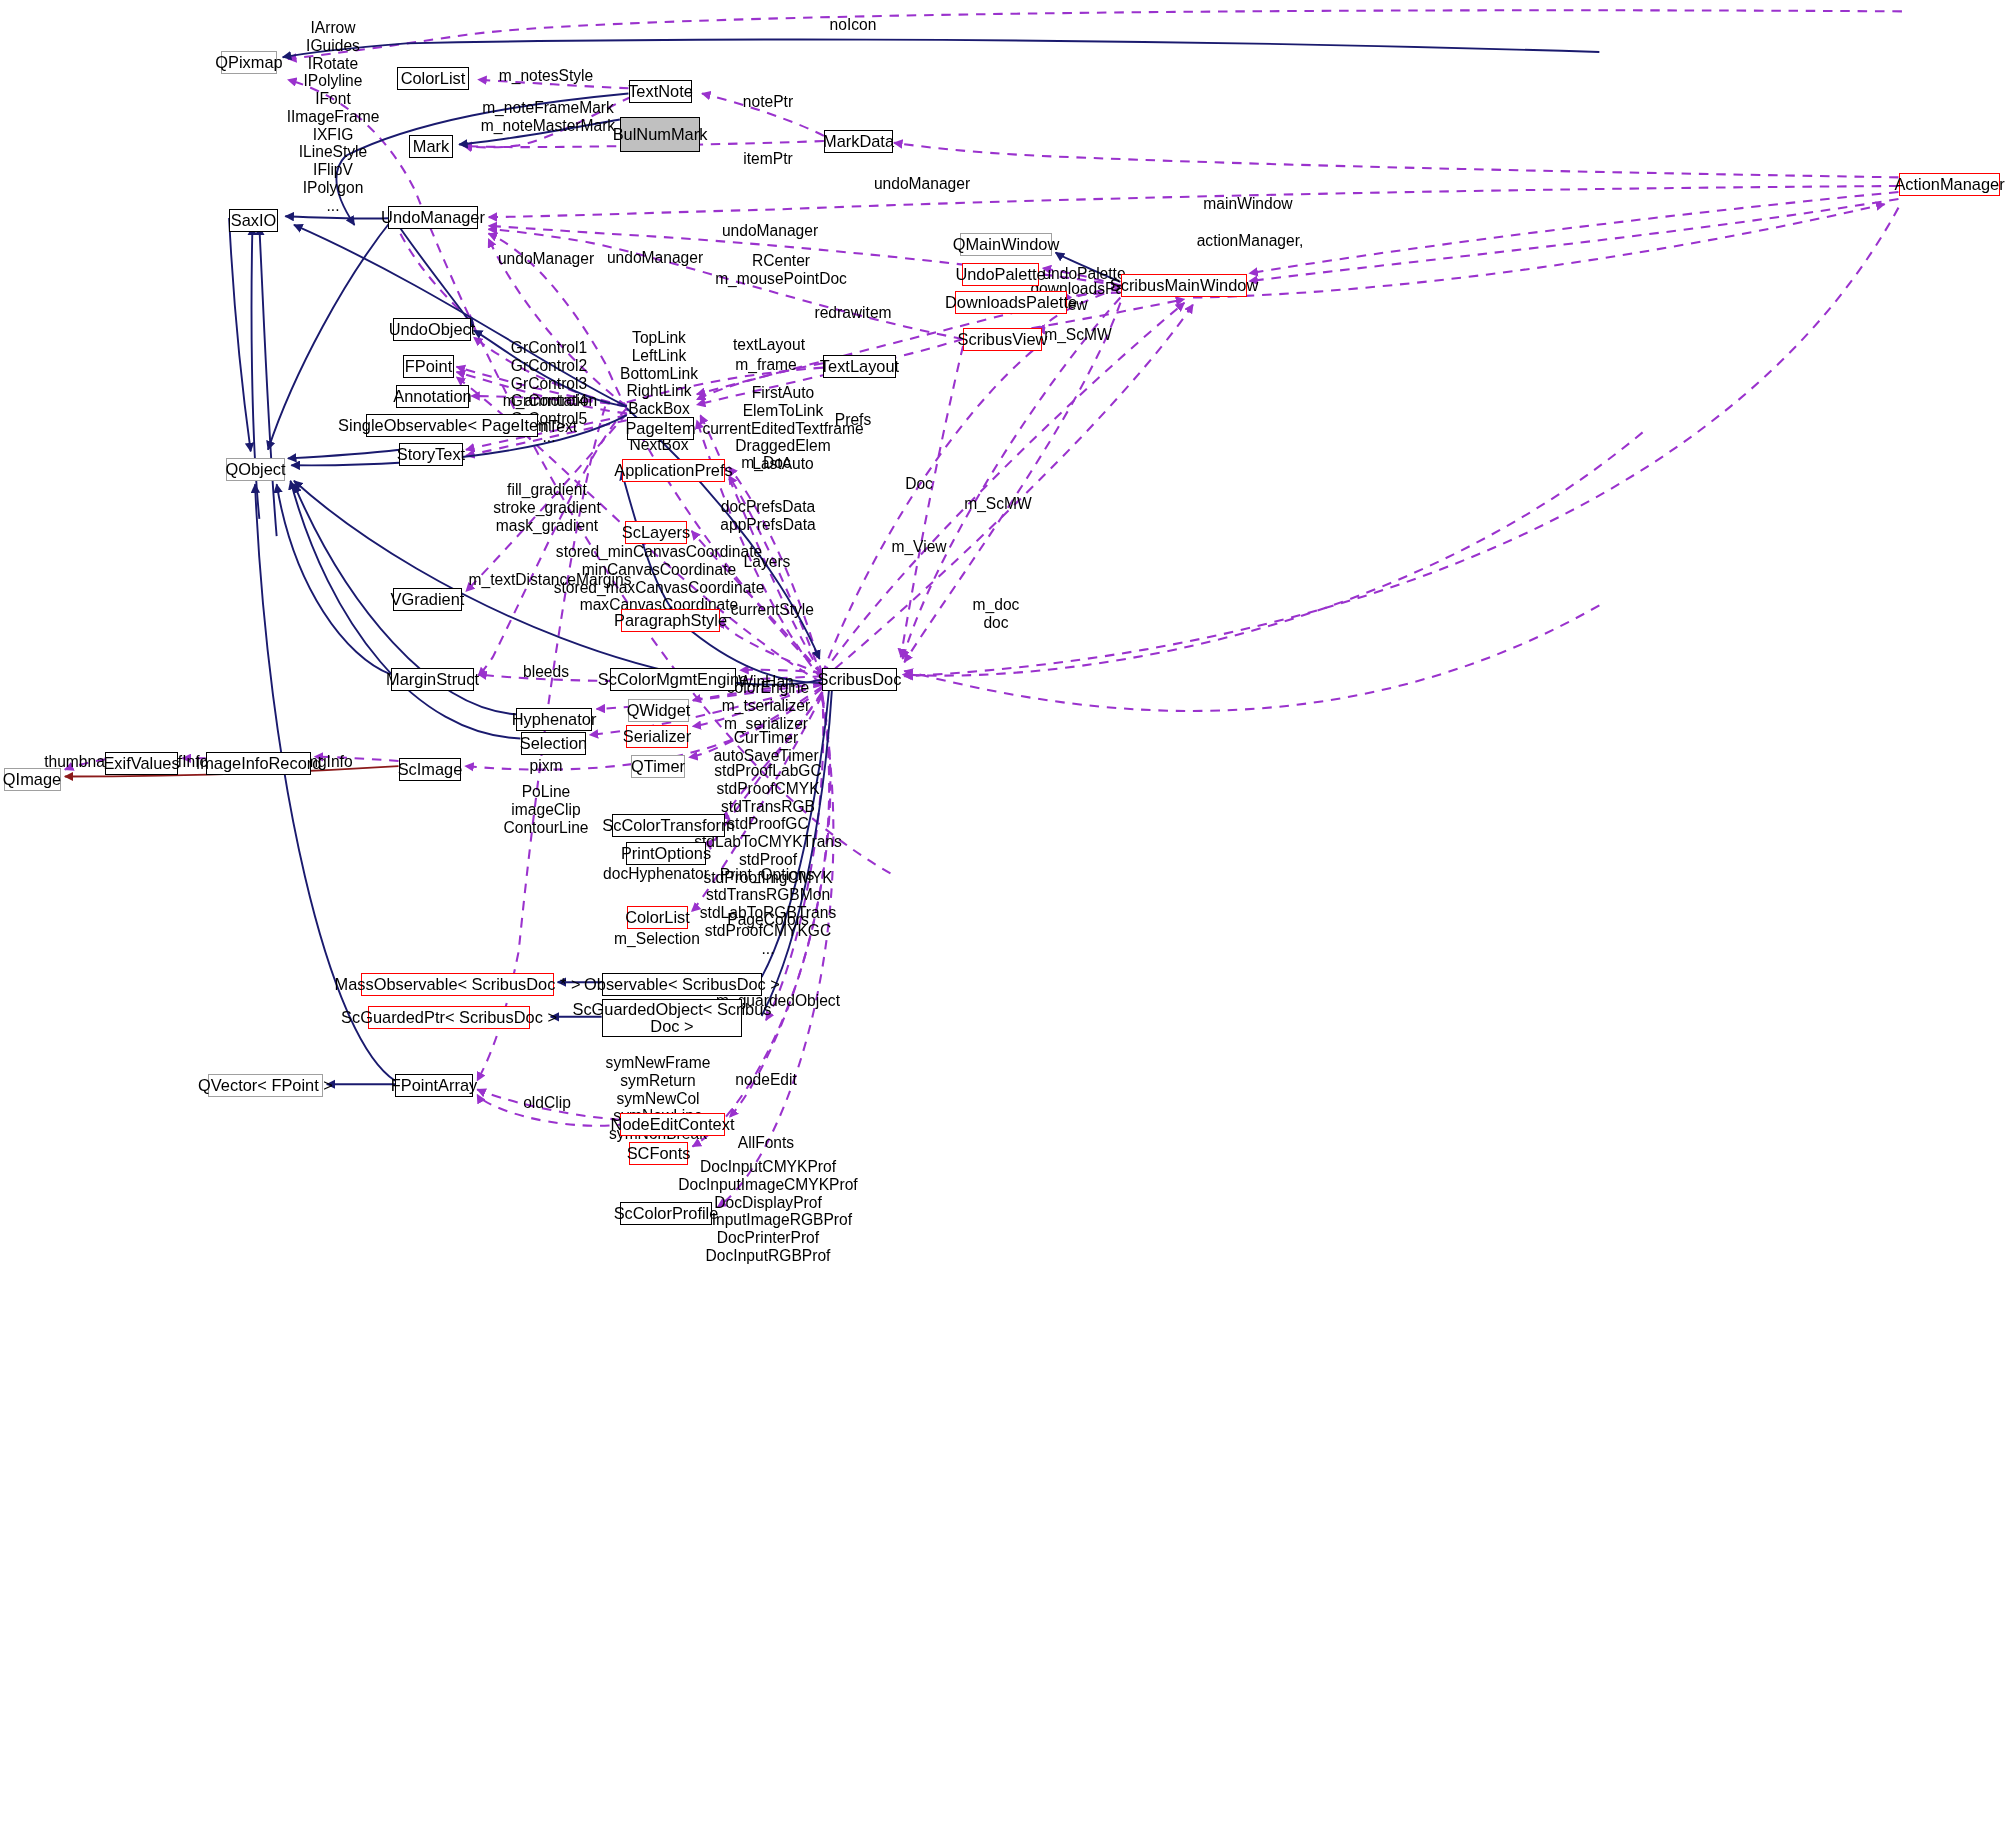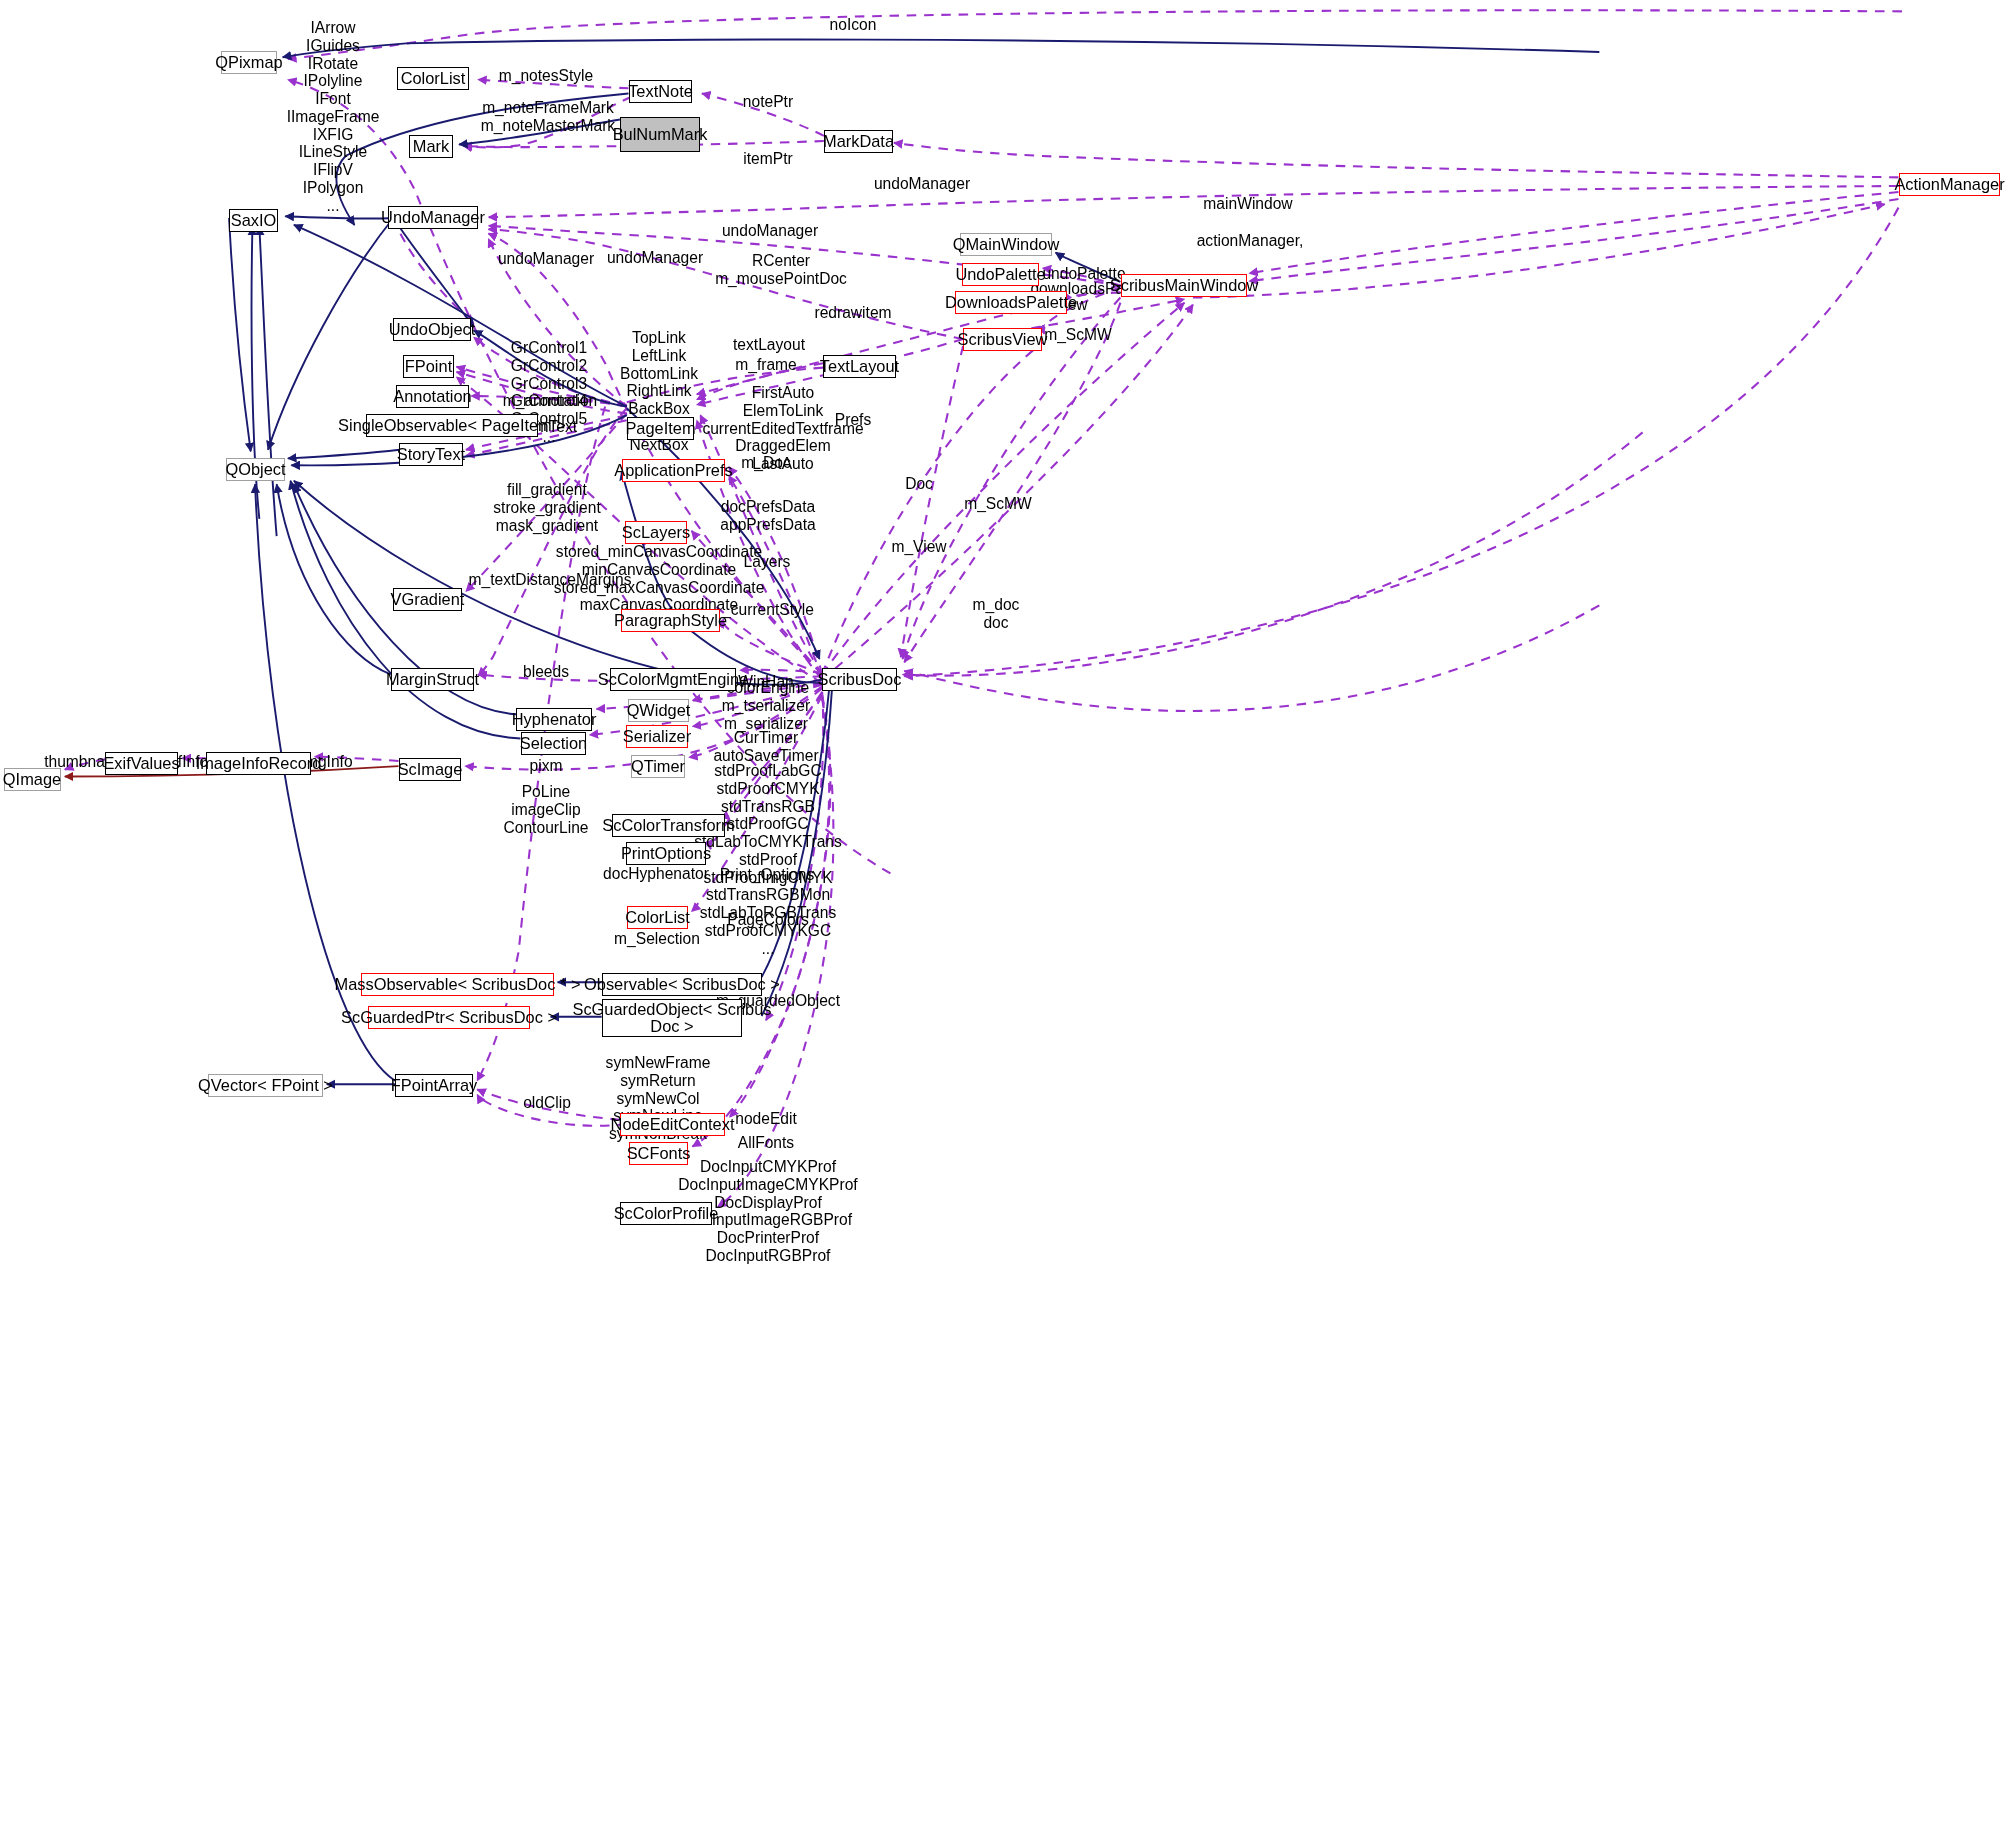--- a/index.html
+++ b/index.html
@@ -348,21 +348,21 @@
       <div class="elabel" style="left: 767px; top: 866px;">Print_Options</div>
       <div class="elabel" style="left: 768px; top: 911px;">PageColors</div>
       <div class="elabel" style="left: 657px; top: 930px;">m_Selection</div>
       <div class="elabel" style="left: 778px; top: 992px;">m_guardedObject</div>
       <div class="elabel" style="left: 658px; top: 1054px;">symNewFrame
 symReturn
 symNewCol
 symNewLine
 symNonBreak
 symTab</div>
-      <div class="elabel" style="left: 766px; top: 1071px; margin-top: 39px;">nodeEdit</div>
+      <div class="elabel" style="left: 766px; top: 1071px;">nodeEdit</div>
       <div class="elabel" style="left: 547px; top: 1094px;">oldClip</div>
       <div class="elabel" style="left: 766px; top: 1134px;">AllFonts</div>
       <div class="elabel" style="left: 768px; top: 1158px;">DocInputCMYKProf
 DocInputImageCMYKProf
 DocDisplayProf
 DocInputImageRGBProf
 DocPrinterProf
 DocInputRGBProf</div>
     </div>
 </div>

